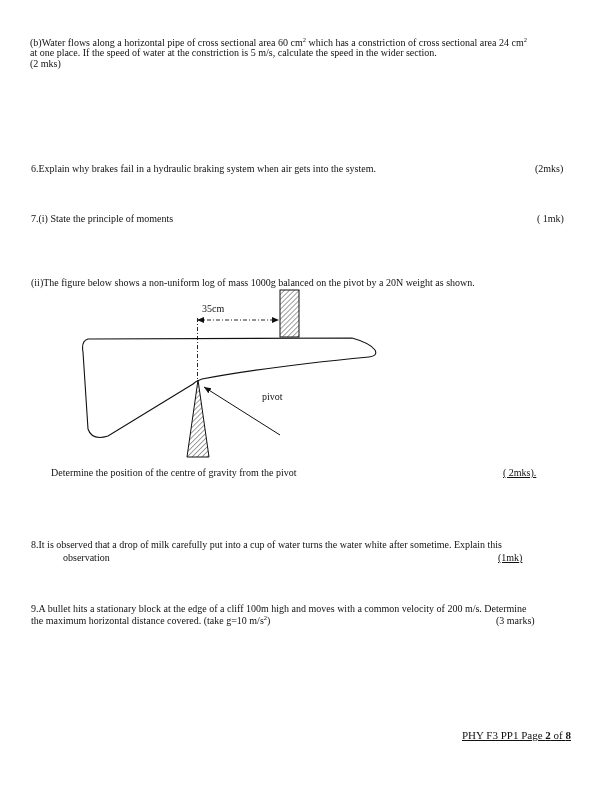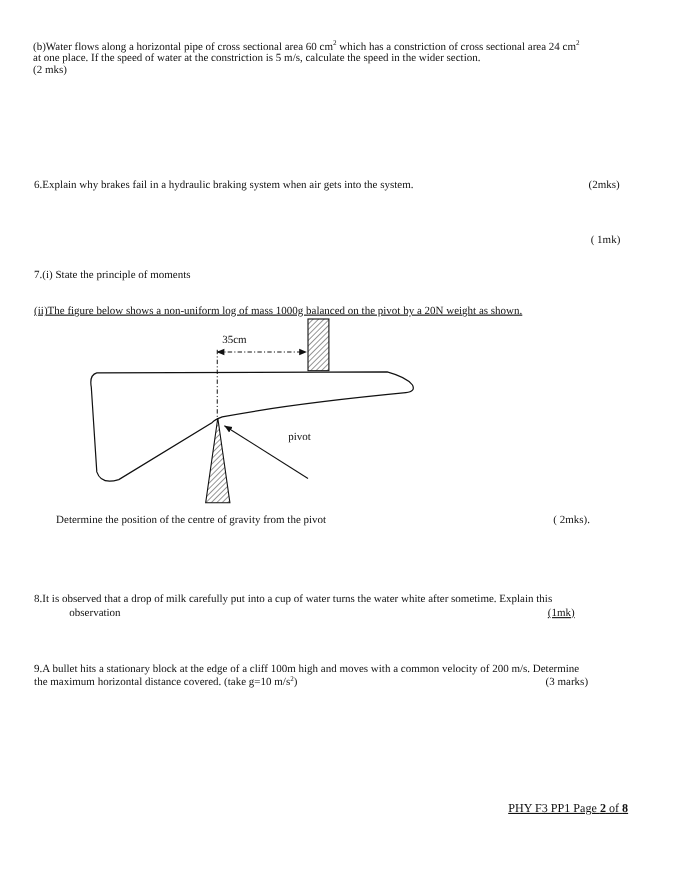--- a/index.html
+++ b/index.html
@@ -16,24 +16,24 @@
 </head>
 <body>
 
 <div class="ln" style="left:30px; top:37px;"><span>(b)Water flows along a horizontal pipe of cross sectional area 60 cm</span><sup>2</sup><span> which has a constriction of cross sectional area 24 cm</span><sup>2</sup></div>
 <div class="ln" style="left:30px; top:47px;">at one place. If the speed of water at the constriction is 5 m/s, calculate the speed in the wider section.</div>
 <div class="ln" style="left:30px; top:58px;">(2 mks)</div>
 
 <div class="ln" style="left:31px; top:163px;">6.Explain why brakes fail in a hydraulic braking system when air gets into the system.</div>
 <div class="mk" style="left:535px; top:163px;">(2mks)</div>
 
-<div class="ln" style="left:31px; top:213px;margin-top:32px;">7.(i) State the principle of moments</div>
+<div class="ln" style="left:31px; top:213px;">7.(i) State the principle of moments</div>
 <div class="mk" style="left:537px; top:213px;">( 1mk)</div>
 
-<div class="ln" style="left:31px; top:277px;text-decoration:underline;">(ii)The figure below shows a non-uniform log of mass 1000g balanced on the pivot by a 20N weight as shown.</div>
+<div class="ln" style="left:31px; top:277px;">(ii)The figure below shows a non-uniform log of mass 1000g balanced on the pivot by a 20N weight as shown.</div>
 
 <svg class="fig" width="612" height="792" viewBox="0 0 612 792">
   <defs>
     <pattern id="hatch" patternUnits="userSpaceOnUse" width="3.5" height="3.5" patternTransform="rotate(45)">
       <line x1="0" y1="0" x2="0" y2="3.5" stroke="#111" stroke-width="0.8"></line>
     </pattern>
     <marker id="arrowR" markerWidth="8" markerHeight="8" refX="7" refY="4" orient="auto" markerUnits="userSpaceOnUse">
       <path d="M0,1 L7,4 L0,7 Z" fill="#111"></path>
     </marker>
     <marker id="arrowL" markerWidth="8" markerHeight="8" refX="1" refY="4" orient="auto" markerUnits="userSpaceOnUse">
@@ -50,21 +50,21 @@
   <line x1="198" y1="320" x2="279" y2="320" stroke="#111" stroke-width="0.9" stroke-dasharray="4,2,1,2" marker-start="url(#arrowL)" marker-end="url(#arrowR)"></line>
   <text class="figlabel" x="202" y="312">35cm</text>
 
   <polygon points="198,380 187,457 209,457" fill="url(#hatch)" stroke="#111" stroke-width="1"></polygon>
 
   <line x1="280" y1="435" x2="204" y2="387" stroke="#111" stroke-width="1" marker-end="url(#arrowR)"></line>
   <text class="figlabel" x="262" y="400">pivot</text>
 </svg>
 
 <div class="ln" style="left:31px; top:467px;margin-left:20px;">Determine the position of the centre of gravity from the pivot</div>
-<div class="mk" style="left:503px; top:467px;">( 2mks).</div>
+<div class="mk" style="left:503px; top:467px;text-decoration:underline;">( 2mks).</div>
 
 <div class="ln" style="left:31px; top:539px;">8.It is observed that a drop of milk carefully put into a cup of water turns the water white after sometime. Explain this</div>
 <div class="ln" style="left:31px; top:552px;margin-left:32px;">observation</div>
 <div class="mk" style="left:498px; top:552px;text-decoration:underline;">(1mk)</div>
 
 <div class="ln" style="left:31px; top:603px;">9.A bullet hits a stationary block at the edge of a cliff 100m high and moves with a common velocity of 200 m/s. Determine</div>
 <div class="ln" style="left:31px; top:615px;"><span>the maximum horizontal distance covered. (take g=10 m/s</span><sup>2</sup><span>)</span></div>
 <div class="mk" style="left:487px; top:615px;padding-left:9px;">(3 marks)</div>
 
 <div class="footer"><span>PHY F3 PP1 Page </span><b>2</b><span> of </span><b>8</b></div>

